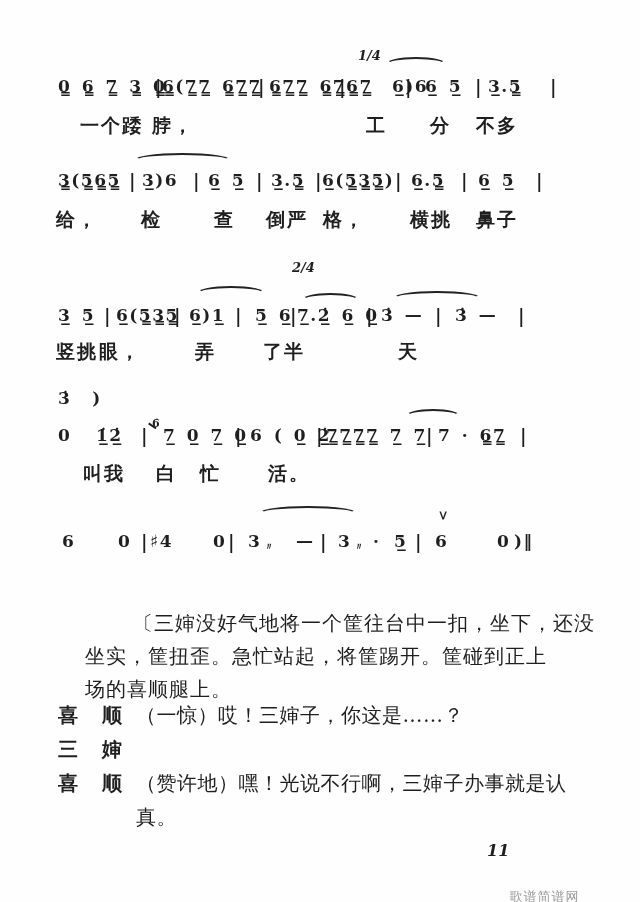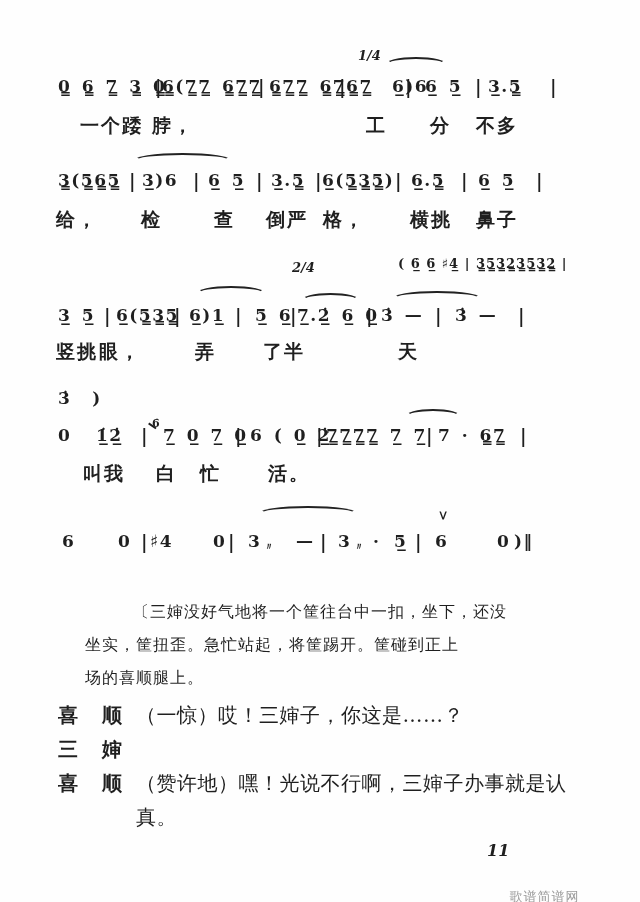--- a/index.html
+++ b/index.html
@@ -13,21 +13,21 @@
   .ins{position:absolute;font-size:13px;font-weight:bold;letter-spacing:1px;white-space:pre;}
   .grace{position:absolute;font-size:11px;font-weight:bold;}
   .grace::after{content:"";position:absolute;left:-4px;top:8px;width:9px;height:1.5px;
      background:#1f1f1f;transform:rotate(35deg);}
   .accent{position:absolute;font-size:13px;font-weight:bold;transform:rotate(90deg);}
   .trem{position:absolute;font-size:10px;font-weight:bold;}
   .arc{position:absolute;height:11px;border:2px solid transparent;border-top-color:#222;
      border-radius:50%;}
   
   .ly{position:absolute;font-size:19px;font-weight:bold;white-space:pre;letter-spacing:2px;}
-  .stage{position:absolute;font-size:16px;letter-spacing:1px;white-space:pre;}
+  .stage{position:absolute;font-size:20px;letter-spacing:1px;white-space:pre;margin-top:8px;}
   .spk{position:absolute;font-size:20px;font-weight:bold;letter-spacing:24px;white-space:pre;}
   .dtx{position:absolute;font-size:20px;letter-spacing:0.5px;white-space:pre;}
   .pageno{position:absolute;font-size:16px;font-weight:bold;font-style:italic;}
   .wm{position:absolute;font-size:13px;letter-spacing:1px;white-space:pre;}
   .wm .site{color:#9a9a9a;}
 </style>
 </head>
 <body>
 
 <div class="page">
@@ -68,21 +68,20 @@
   <span class="m" style="left:478px;top:170px;">6̲ 5̲</span>
   <span class="bar" style="left:536px;top:170px;">|</span>
   <span class="ly" style="left:56px;top:207px;">给，</span>
   <span class="ly" style="left:141px;top:207px;">检</span>
   <span class="ly" style="left:214px;top:207px;">查</span>
   <span class="ly" style="left:266px;top:207px;">倒严</span>
   <span class="ly" style="left:323px;top:207px;">格，</span>
   <span class="ly" style="left:410px;top:207px;">横挑</span>
   <span class="ly" style="left:476px;top:207px;">鼻子</span>
 
-  <span class="ins" style="left:398px;top:256px;">( 6̲̇ 6̲̇ ♯4̲̇ | 3̳̇5̳̇3̳̇2̳̇3̳̇5̳̇3̳̇2̳̇ |</span>
   <span class="ts" style="left:292px;top:260px;">2/4</span>
 
   <div class="arc" style="left:196px;top:286px;width:66px;"></div>
   <div class="arc" style="left:301px;top:293px;width:55px;"></div>
   <div class="arc" style="left:392px;top:291px;width:86px;"></div>
   <span class="m" style="left:58px;top:305px;">3̲ 5̲</span>
   <span class="bar" style="left:104px;top:305px;">|</span>
   <span class="m" style="left:116px;top:305px;">6̲(5̳3̳5̳</span>
   <span class="bar" style="left:174px;top:305px;">|</span>
   <span class="m" style="left:189px;top:305px;">6̲)1̲</span>

